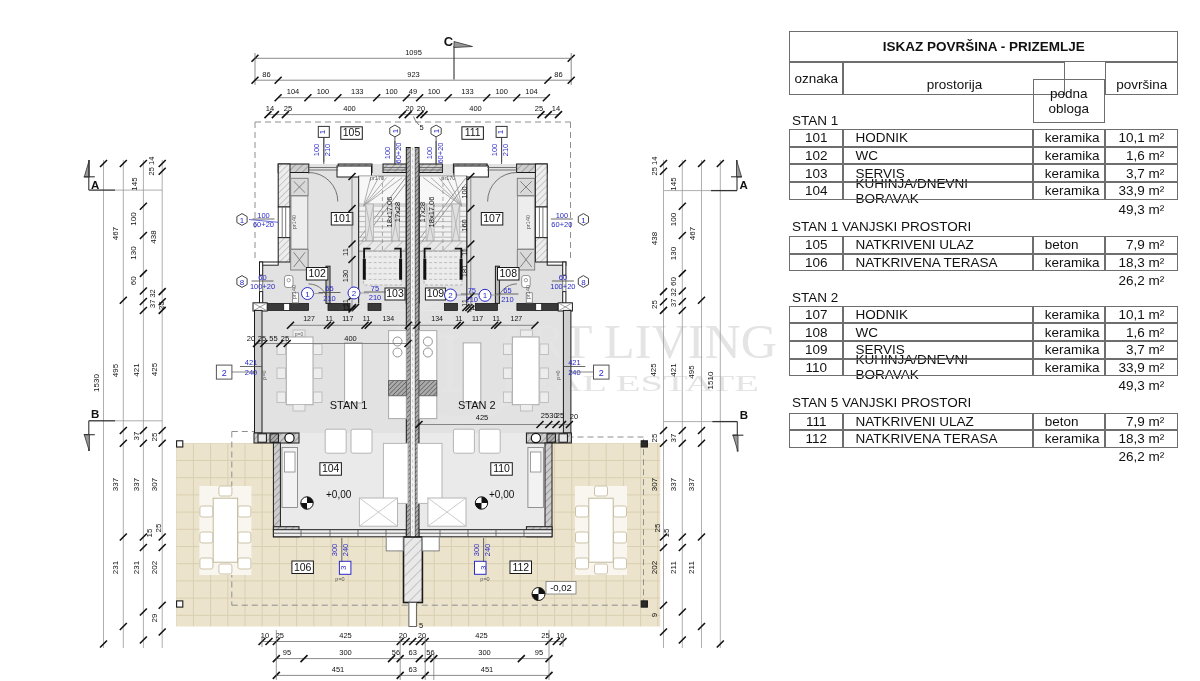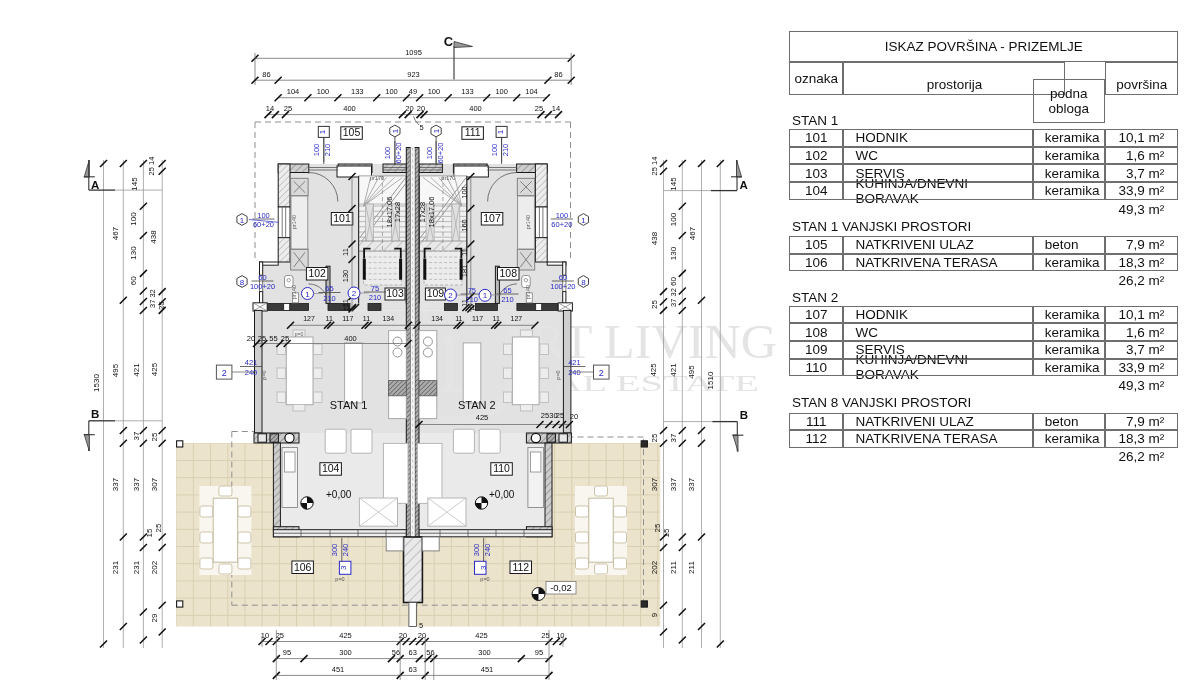--- a/index.html
+++ b/index.html
@@ -826,21 +826,21 @@
 <text x="337.3" y="550.0" font-size="7.5" fill="#2a2ac8" text-anchor="middle" font-family="Liberation Sans, sans-serif" transform="rotate(-90 337.3 550.0)">300</text>
 <line x1="341.8" y1="538.0" x2="341.8" y2="562.0" stroke="#444" stroke-width="0.8"></line>
 <text x="348.3" y="550.0" font-size="7.5" fill="#2a2ac8" text-anchor="middle" font-family="Liberation Sans, sans-serif" transform="rotate(-90 348.3 550.0)">240</text>
 <rect x="474.5" y="561.3" width="11.5" height="13.0" fill="#fff" stroke="#2a2ac8" stroke-width="1"></rect>
 <text x="486.0" y="567.8" font-size="8" fill="#2a2ac8" text-anchor="middle" font-family="Liberation Sans, sans-serif" transform="rotate(-90 486.0 567.8)">3</text>
 <text x="479.09999999999997" y="550.0" font-size="7.5" fill="#2a2ac8" text-anchor="middle" font-family="Liberation Sans, sans-serif" transform="rotate(-90 479.09999999999997 550.0)">300</text>
 <line x1="483.59999999999997" y1="538.0" x2="483.59999999999997" y2="562.0" stroke="#444" stroke-width="0.8"></line>
 <text x="490.09999999999997" y="550.0" font-size="7.5" fill="#2a2ac8" text-anchor="middle" font-family="Liberation Sans, sans-serif" transform="rotate(-90 490.09999999999997 550.0)">240</text>
 </svg>
 <div class="tbl">
-<div class="cellC bdr" style="left:789.0px;top:30.6px;width:389.29999999999995px;height:31.0px;">ISKAZ POVRŠINA - PRIZEMLJE</div>
+<div class="cellC bdr" style="left:789.0px;top:30.6px;width:389.29999999999995px;height:31.0px;font-weight:bold;">ISKAZ POVRŠINA - PRIZEMLJE</div>
 <div class="cellC bdr" style="left:789.0px;top:61.6px;width:54.39999999999998px;height:33.0px;">
         <span style="">oznaka</span>
       </div>
 <div class="cellC bdr" style="left:843.4px;top:61.6px;width:222px;height:33.0px;">
         <span style="margin-top:12px">prostorija</span>
       </div>
 <div class="cellC bdr" style="left:1032.7px;top:79px;width:72.29999999999995px;height:44px;">
         <span style="text-align:center;line-height:15.5px">podna<br>obloga</span>
       </div>
 <div class="cellC bdr" style="left:1105.0px;top:61.6px;width:73.29999999999995px;height:33.0px;justify-content:center;">
@@ -885,21 +885,21 @@
 <div class="cellR bdr" style="left:1105.0px;top:323.40000000000003px;width:73.29999999999995px;height:17.6px;padding-right:14px;">1,6 m²</div>
 <div class="cellC bdr" style="left:789.0px;top:341.0px;width:54.39999999999998px;height:17.6px;">109</div>
 <div class="cellL bdr" style="left:843.4px;top:341.0px;width:189.30000000000007px;height:17.6px;">SERVIS</div>
 <div class="cellL bdr" style="left:1032.7px;top:341.0px;width:72.29999999999995px;height:17.6px;">keramika</div>
 <div class="cellR bdr" style="left:1105.0px;top:341.0px;width:73.29999999999995px;height:17.6px;padding-right:14px;">3,7 m²</div>
 <div class="cellC bdr" style="left:789.0px;top:358.6px;width:54.39999999999998px;height:17.6px;">110</div>
 <div class="cellL bdr" style="left:843.4px;top:358.6px;width:189.30000000000007px;height:17.6px;">KUHINJA/DNEVNI BORAVAK</div>
 <div class="cellL bdr" style="left:1032.7px;top:358.6px;width:72.29999999999995px;height:17.6px;">keramika</div>
 <div class="cellR bdr" style="left:1105.0px;top:358.6px;width:73.29999999999995px;height:17.6px;padding-right:14px;">33,9 m²</div>
 <div class="cellR" style="left:1105.0px;top:377.0px;width:73.29999999999995px;height:17.5px;padding-right:14px;">49,3 m²</div>
-<div class="t tbl" style="left:792.0px;top:394.5px;">STAN 8 VANJSKI PROSTORI</div>
+<div class="t tbl" style="left:792.0px;top:394.5px;">STAN 5 VANJSKI PROSTORI</div>
 <div class="cellC bdr" style="left:789.0px;top:412.5px;width:54.39999999999998px;height:17.5px;">111</div>
 <div class="cellL bdr" style="left:843.4px;top:412.5px;width:189.30000000000007px;height:17.5px;">NATKRIVENI ULAZ</div>
 <div class="cellL bdr" style="left:1032.7px;top:412.5px;width:72.29999999999995px;height:17.5px;">beton</div>
 <div class="cellR bdr" style="left:1105.0px;top:412.5px;width:73.29999999999995px;height:17.5px;padding-right:14px;">7,9 m²</div>
 <div class="cellC bdr" style="left:789.0px;top:430.0px;width:54.39999999999998px;height:17.5px;">112</div>
 <div class="cellL bdr" style="left:843.4px;top:430.0px;width:189.30000000000007px;height:17.5px;">NATKRIVENA TERASA</div>
 <div class="cellL bdr" style="left:1032.7px;top:430.0px;width:72.29999999999995px;height:17.5px;">keramika</div>
 <div class="cellR bdr" style="left:1105.0px;top:430.0px;width:73.29999999999995px;height:17.5px;padding-right:14px;">18,3 m²</div>
 <div class="cellR" style="left:1105.0px;top:448.0px;width:73.29999999999995px;height:17.5px;padding-right:14px;">26,2 m²</div>
 </div>

